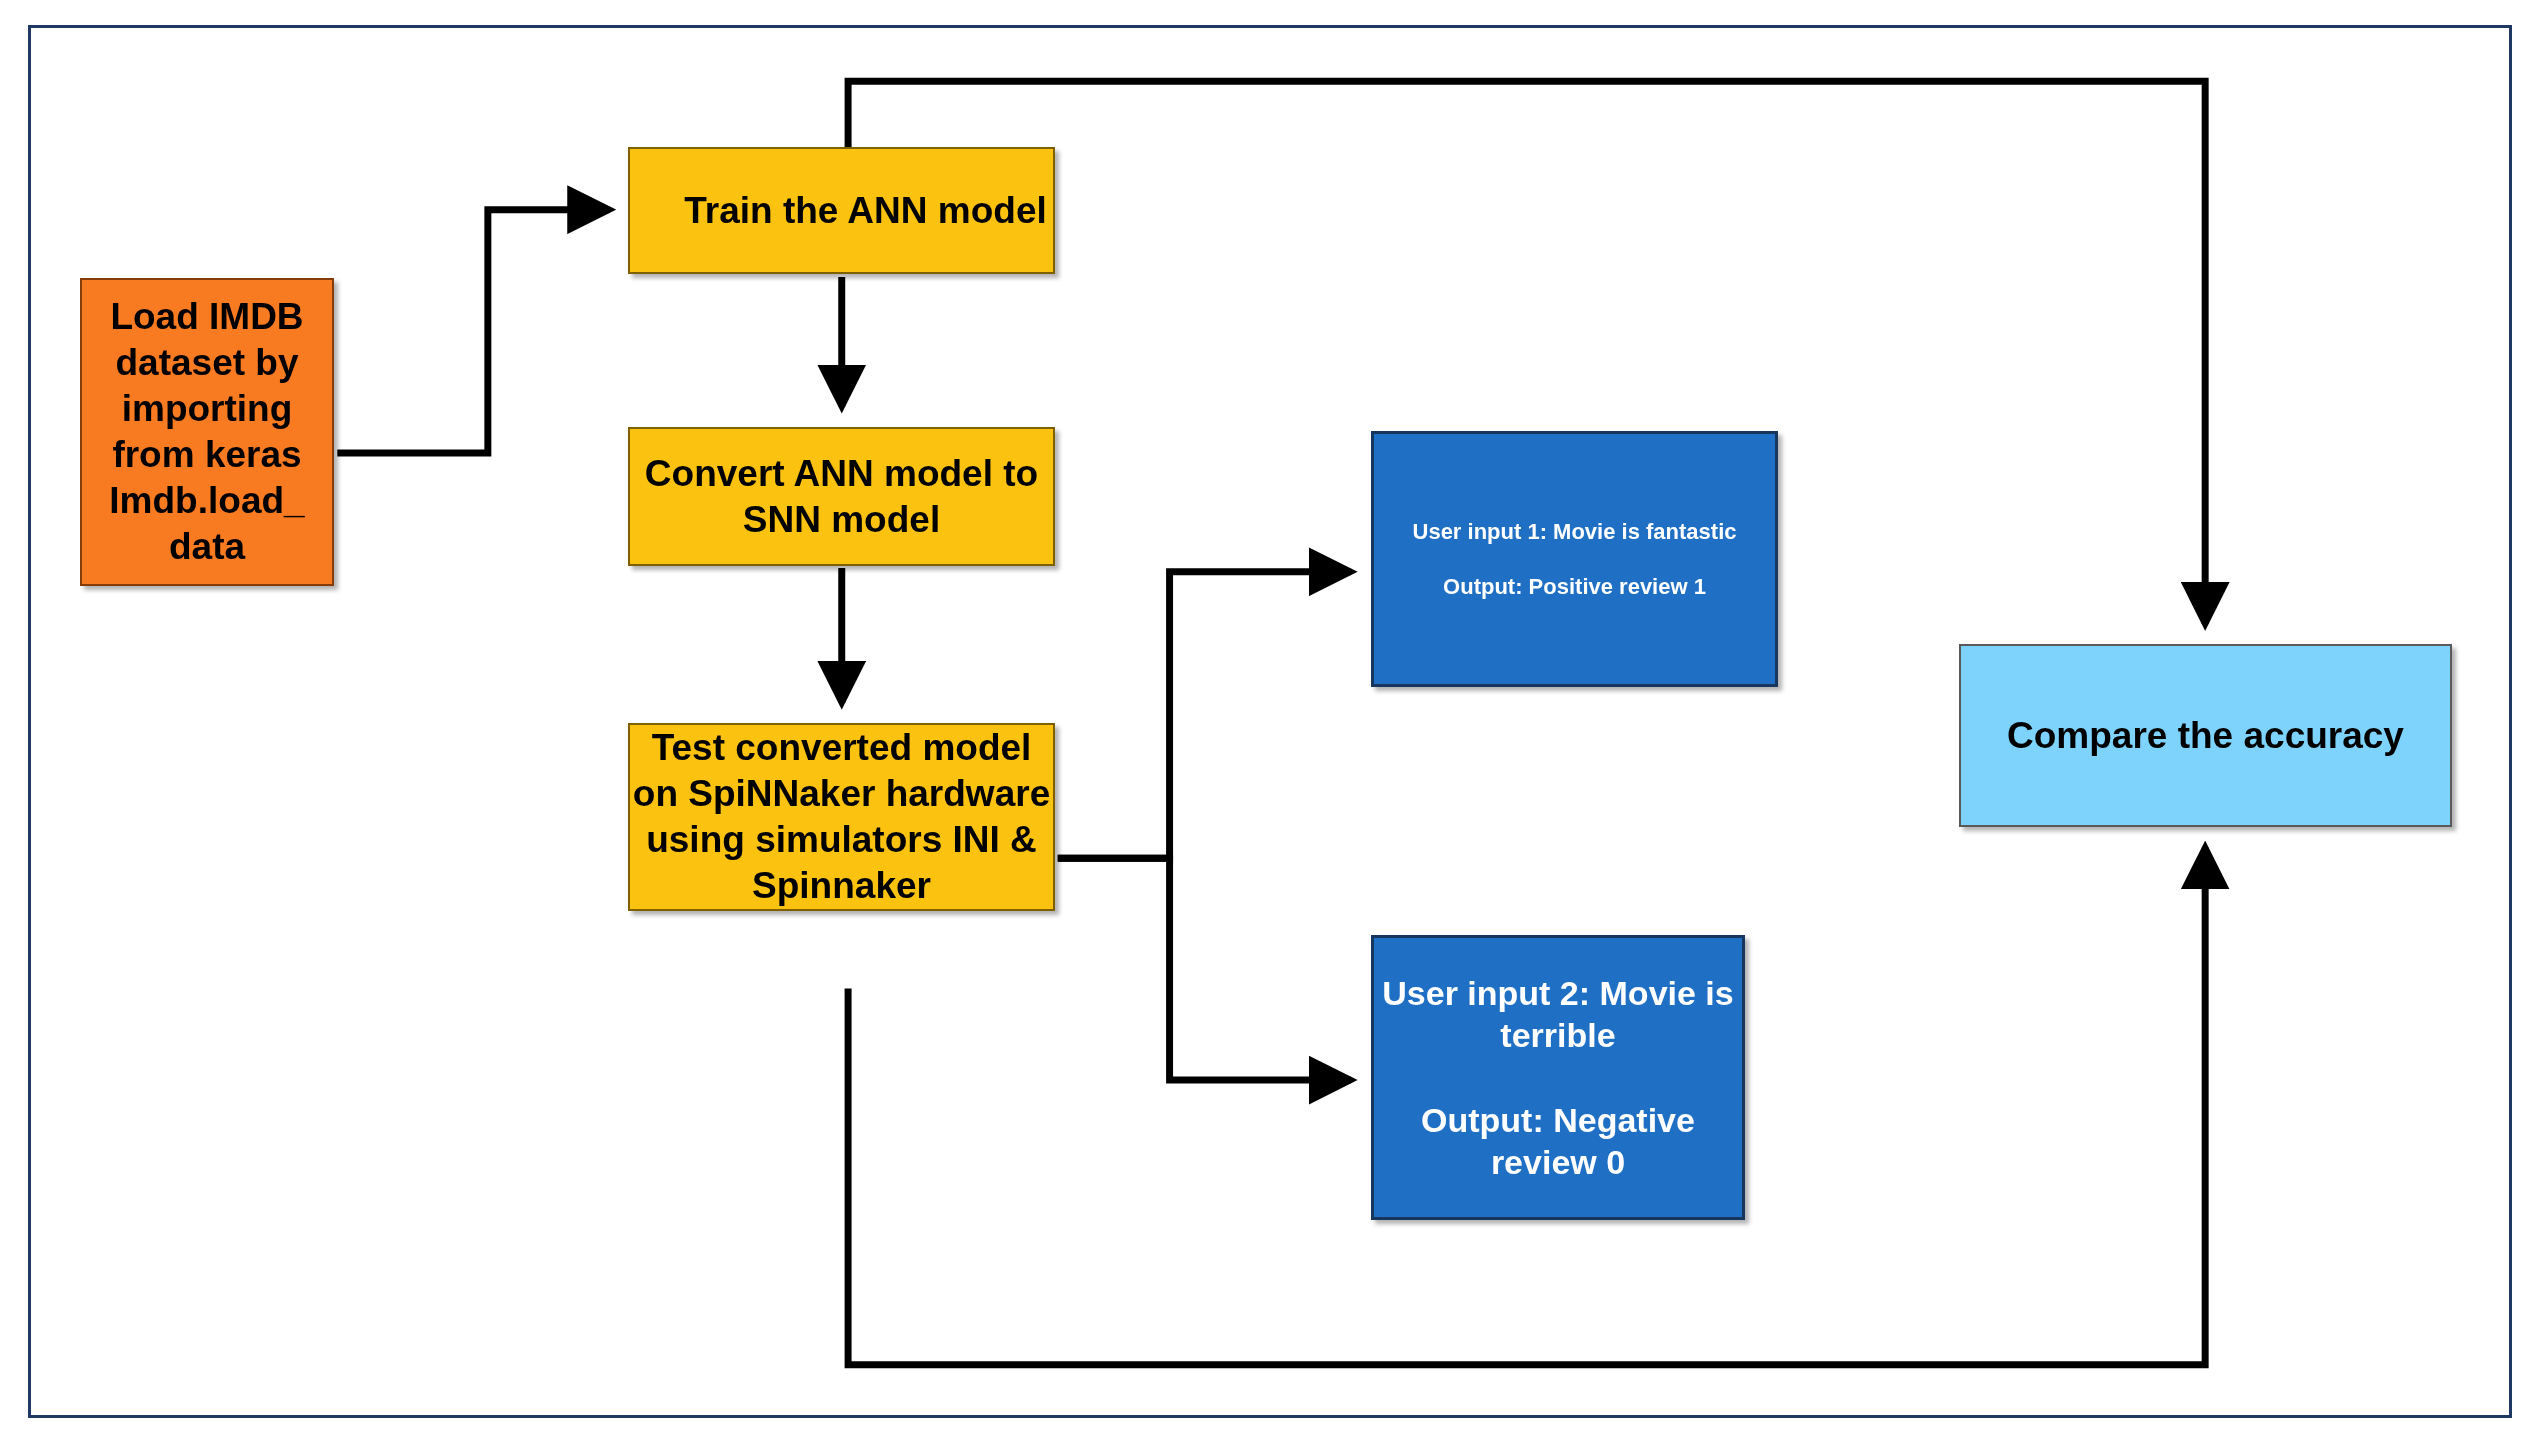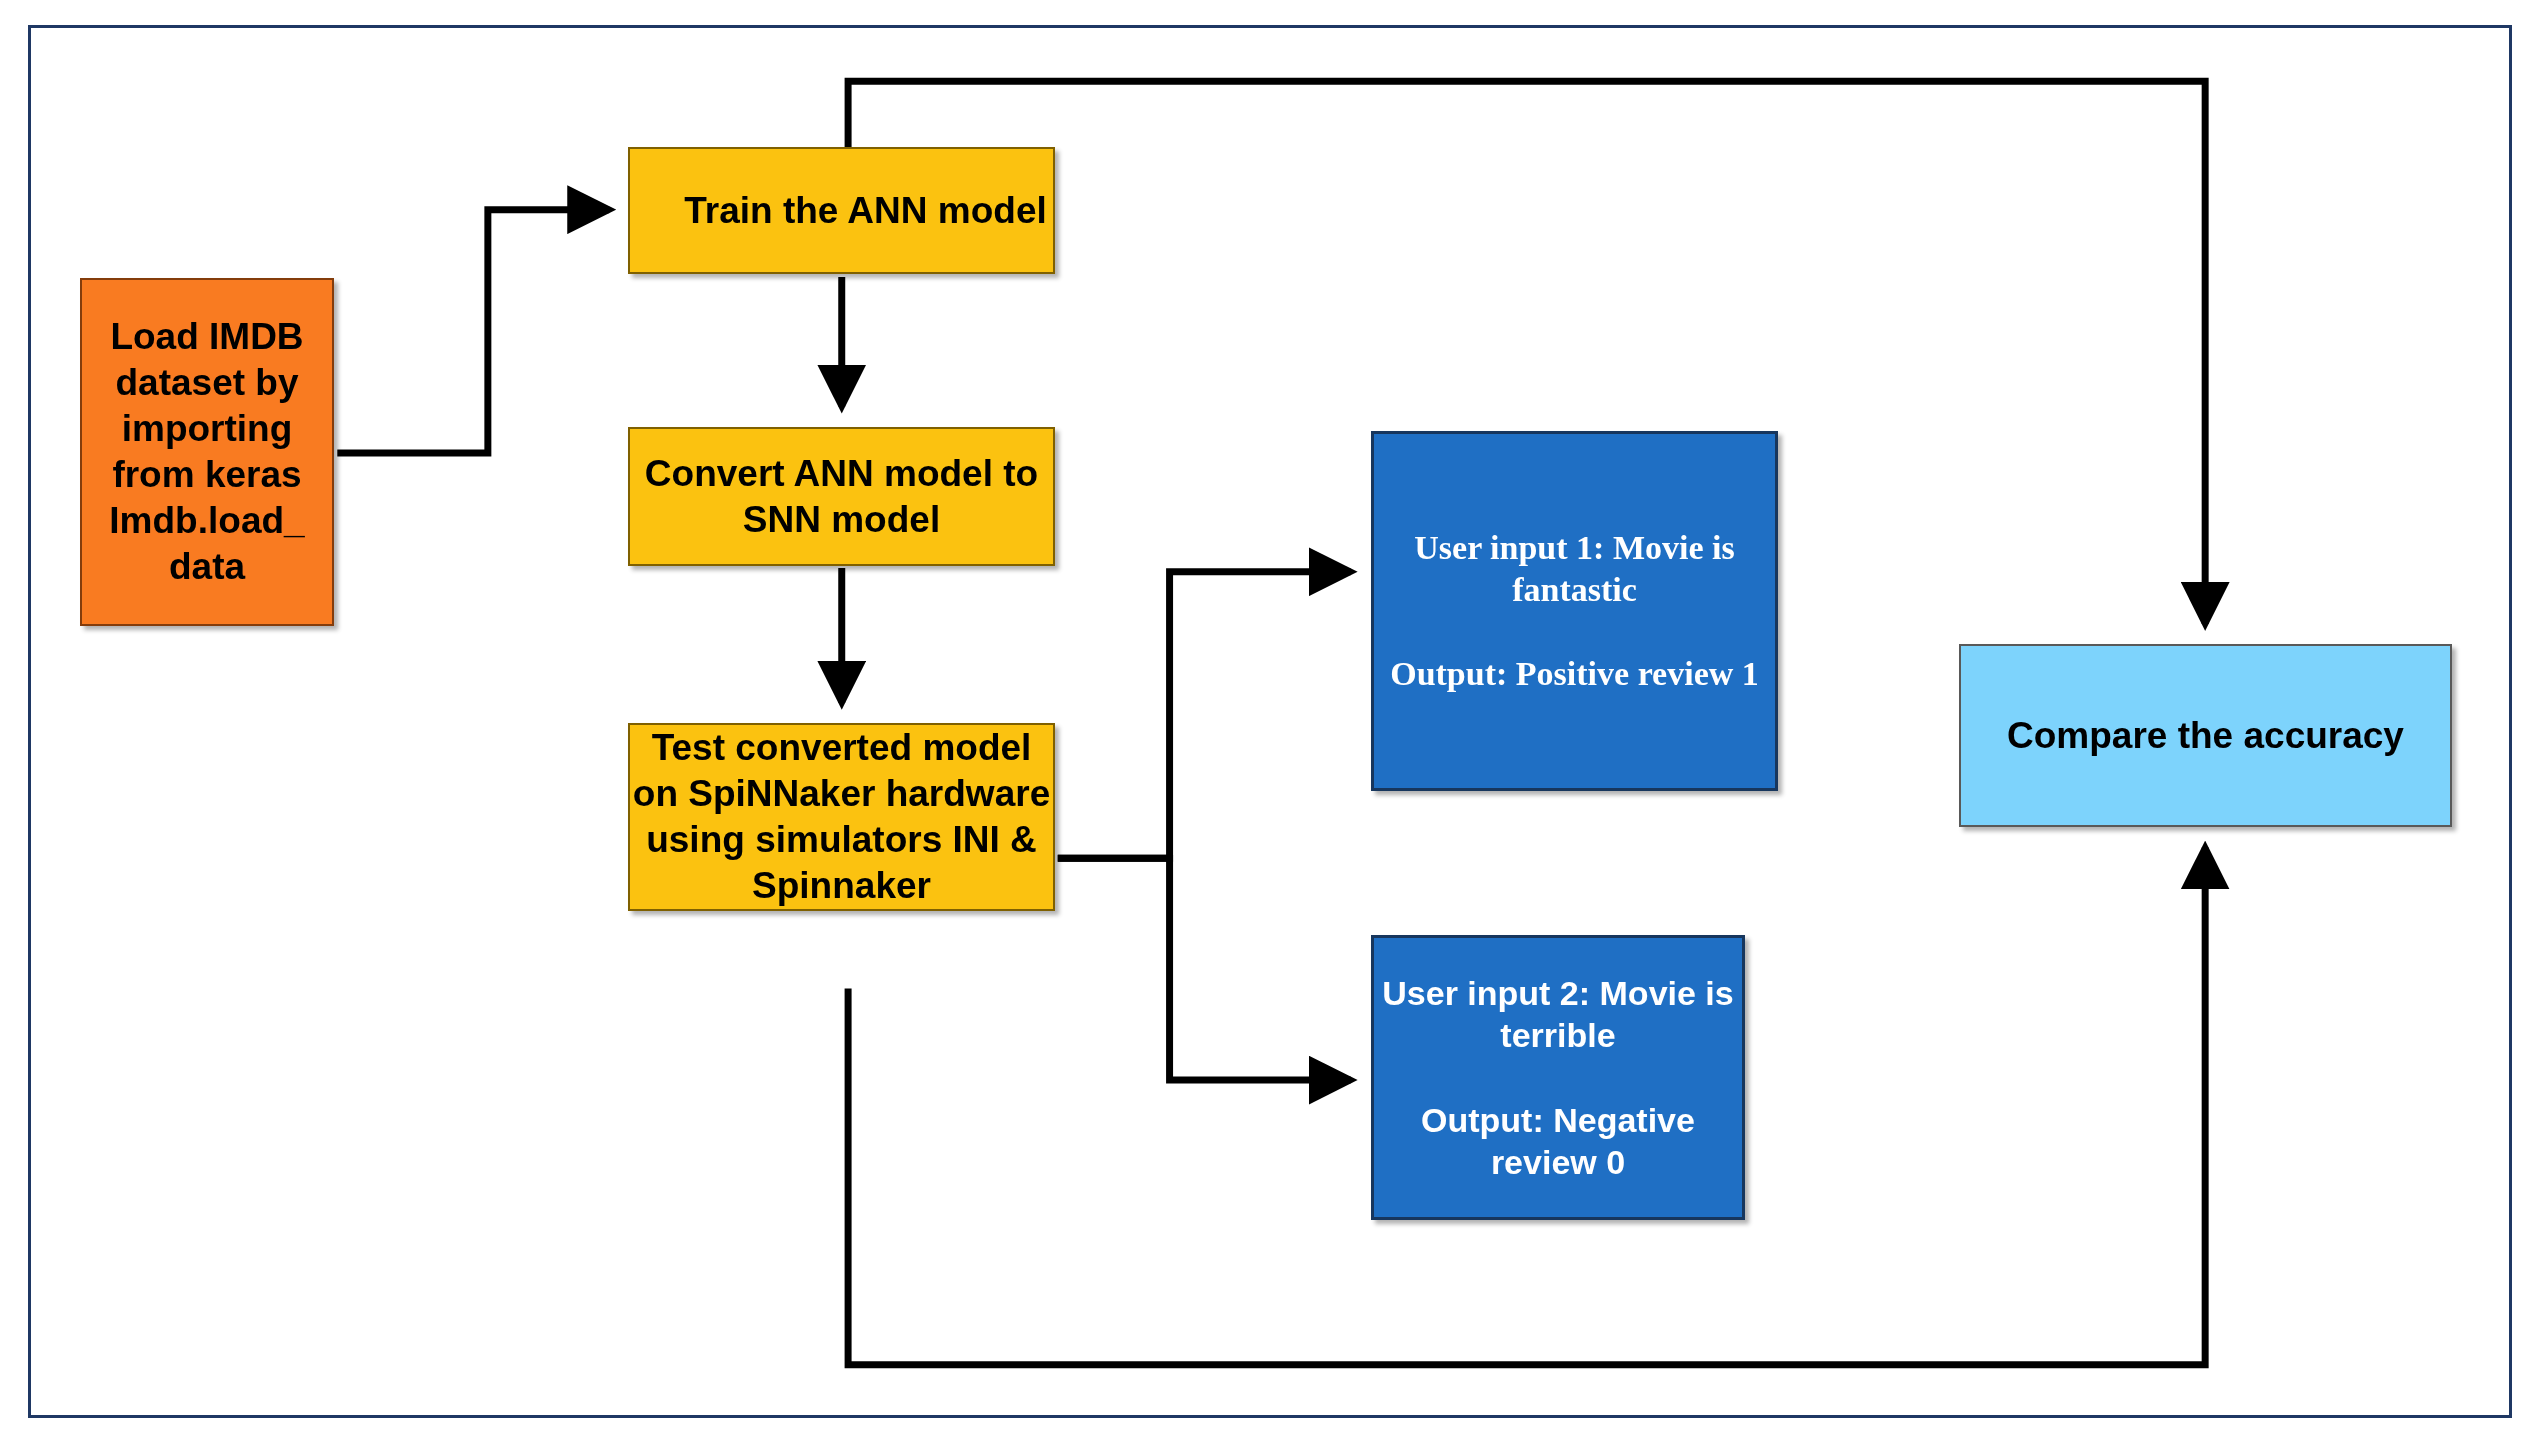--- a/index.html
+++ b/index.html
@@ -63,25 +63,25 @@
     border: 3.2px solid #17365D;
     color: #FFFFFF;
   }
   .node.gray {
     background: #7dd3fc;
     border: 2.5px solid #595959;
     color: #000000;
   }
 
   
-  #node-load-imdb   { left:80px;  top:278px;  width:254px;  height:348px;  font-size:37px; }
+  #node-load-imdb   { left:80px;  top:278px;  width:254px;  height:308px;  font-size:37px; }
   #node-train-ann   { left:628px;  top:147px;  width:427px;  height:127px;  font-size:37px;padding-left:48px; }
   #node-convert     { left:628px;  top:427px;  width:427px;  height:139px;  font-size:37px; }
   #node-test        { left:628px;  top:723px; width:427px;  height:188px;  font-size:37px; }
-  #node-input1      { left:1371px; top:431px;  width:407px;  height:360px;  font-size:34px;font-family:Liberation Serif, serif; }
+  #node-input1      { left:1371px; top:431px;  width:407px;  height:256px;  font-size:22px; }
   #node-input2      { left:1371px; top:935px; width:374px;  height:285px;  font-size:34px; }
   #node-compare     { left:1959px; top:644px; width:493px;  height:183px;  font-size:37px; }
 </style>
 </head>
 <body>
 
 <div id="canvas">
 
   <div id="page-frame"></div>
 

